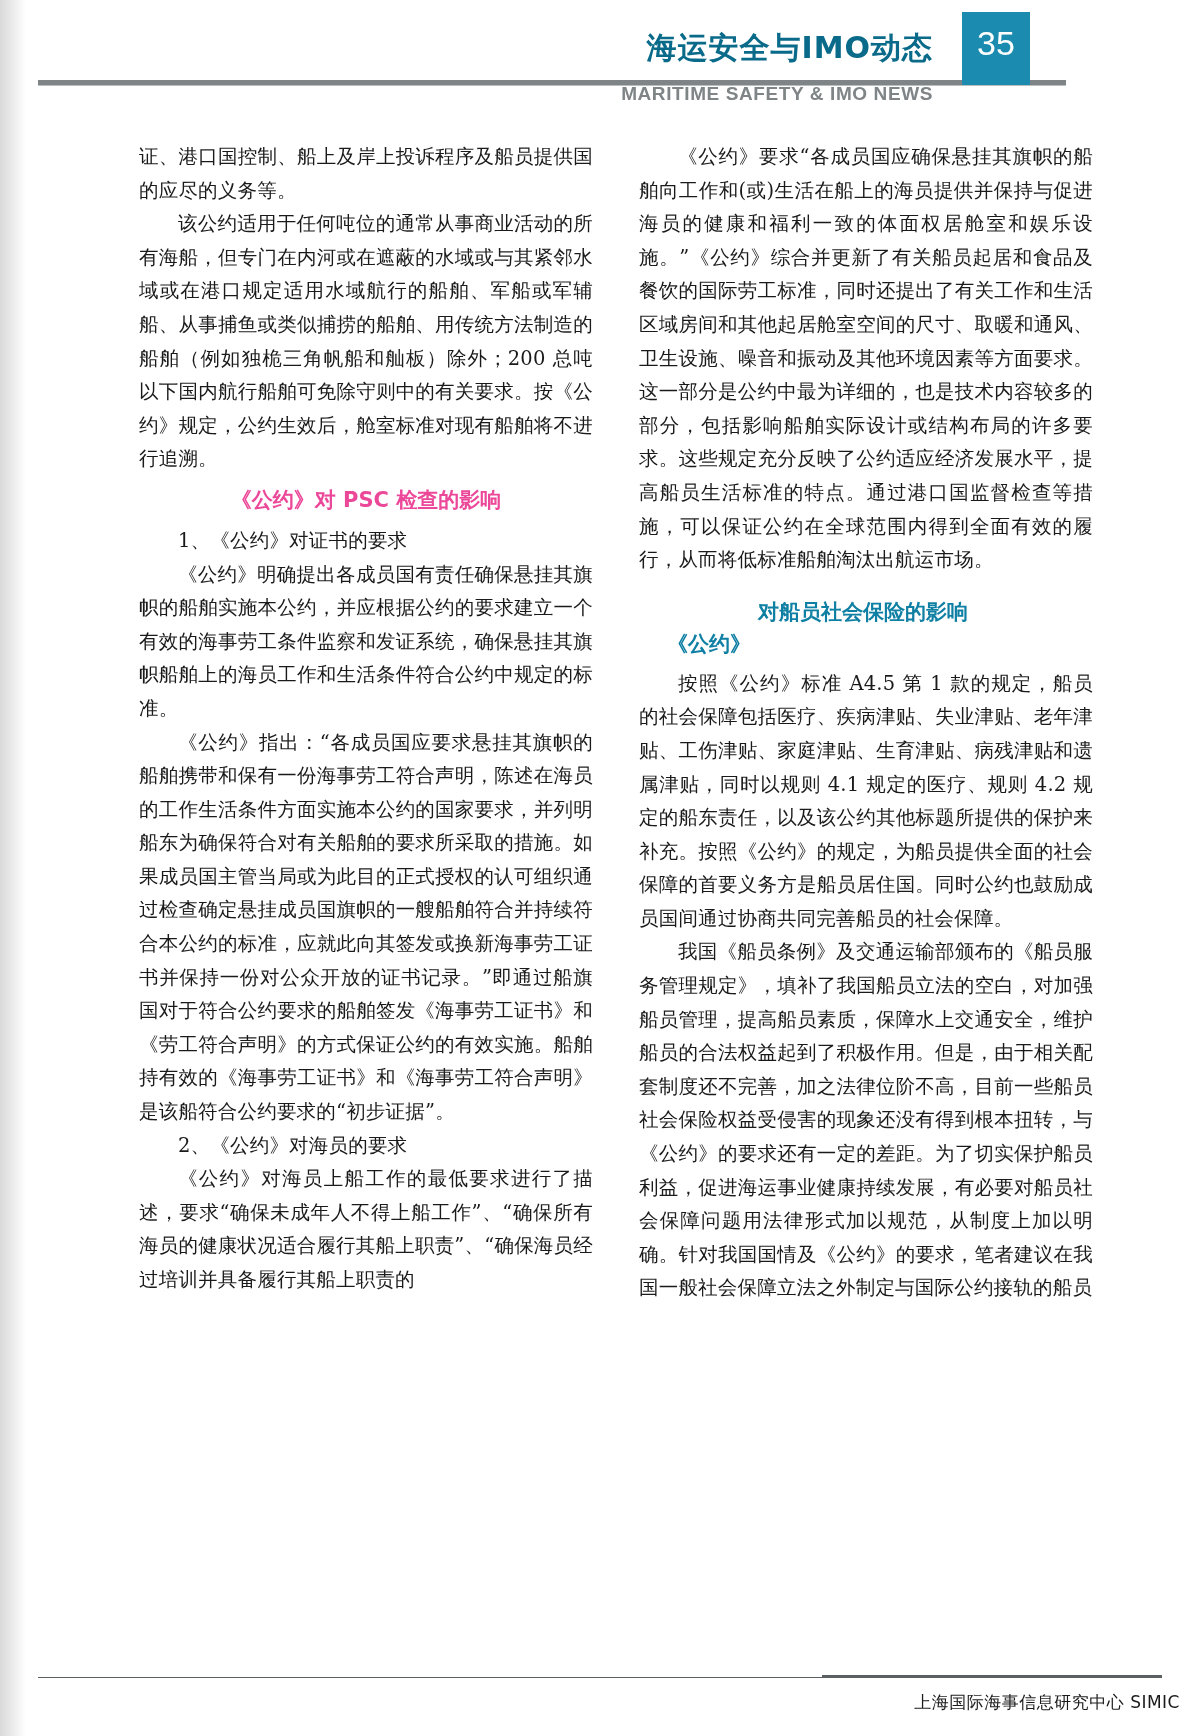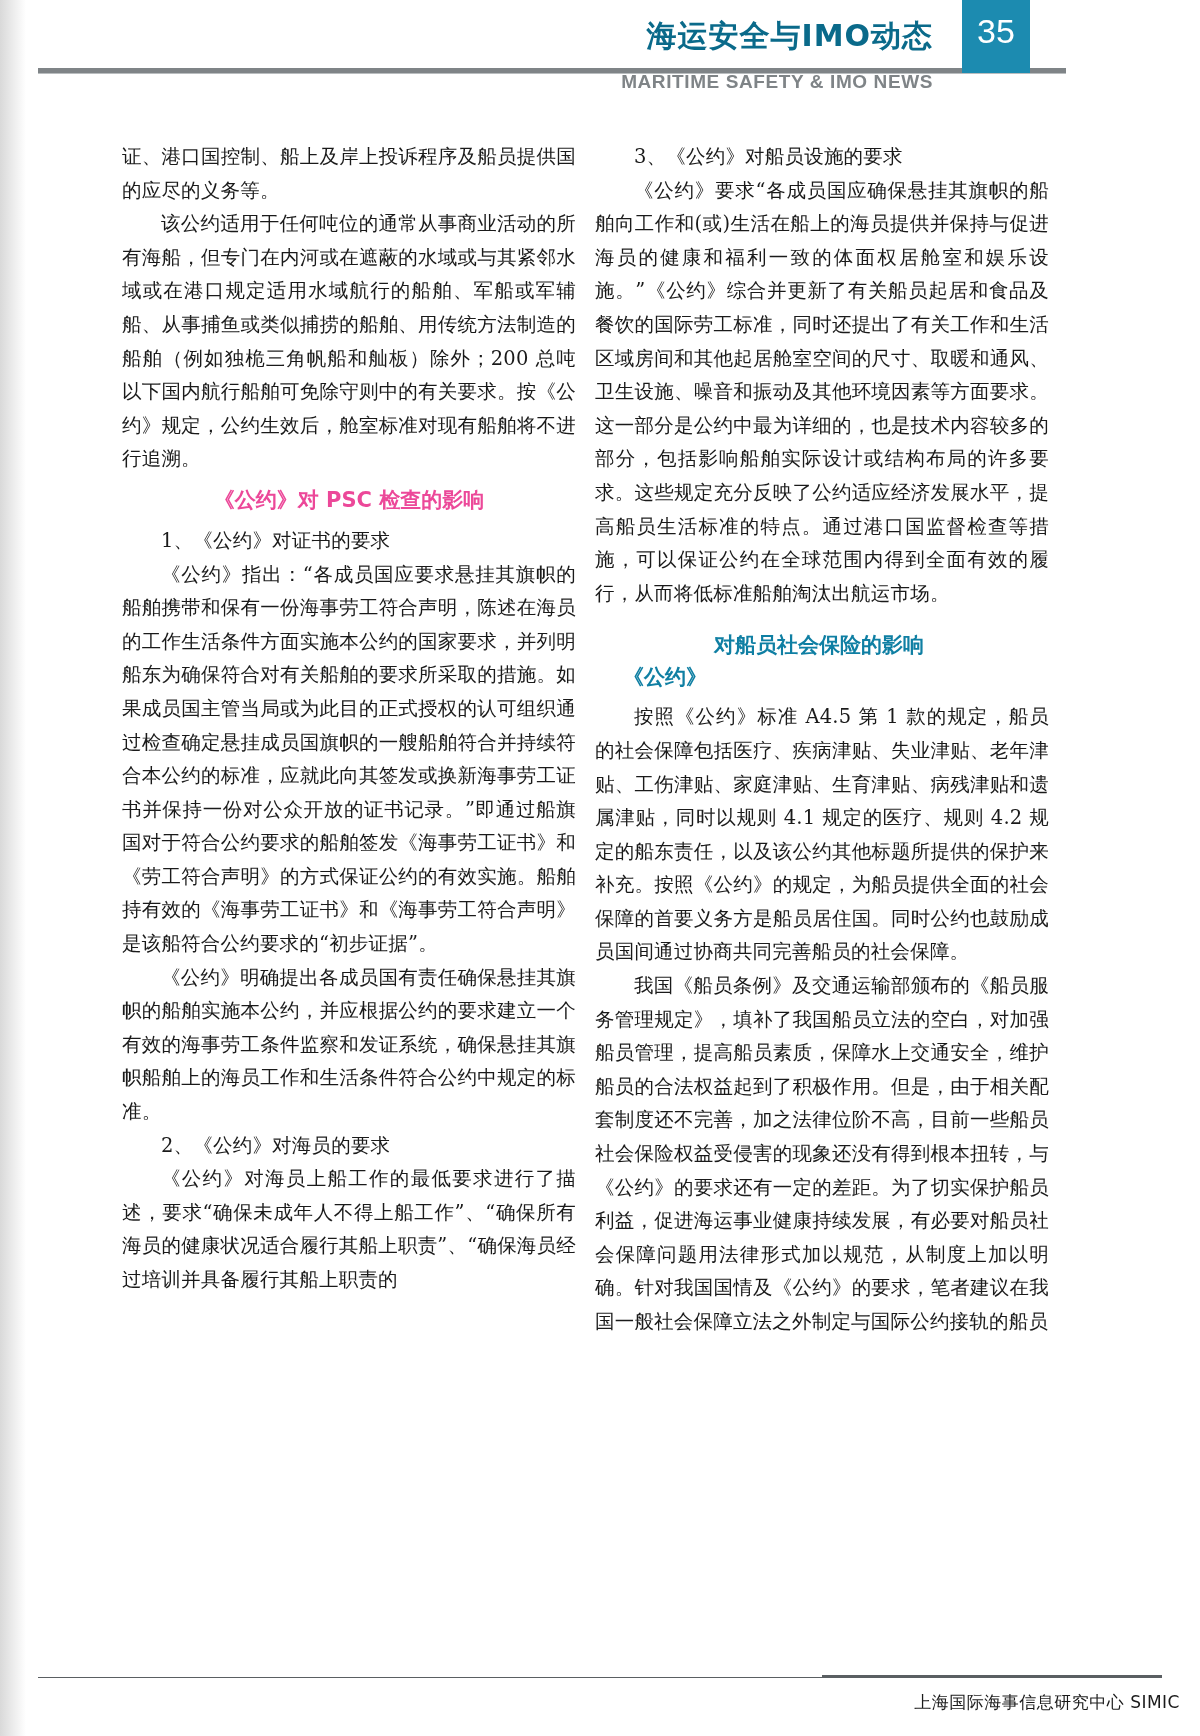--- a/index.html
+++ b/index.html
@@ -12,21 +12,21 @@
     background: #ffffff;
     font-family: "Liberation Serif", serif;
     color: #1a1a1a;
     position: relative;
     overflow: hidden;
   }
 
   
   .page-header {
     position: absolute;
-    top: 0;
+    top: 12px;
     left: 0;
     width: 1068px;
     height: 95px;
   }
   .header-rule {
     position: absolute;
     left: 38px;
     top: 68px;
     width: 1028px;
     height: 5px;
@@ -81,25 +81,25 @@
     color: #ffffff;
     font-family: "Liberation Sans", sans-serif;
     font-size: 34px;
     font-weight: normal;
   }
 
   
   .content {
     position: absolute;
     top: 140px;
-    left: 122px;
+    left: 139px;
     width: 955px;
     height: 1400px;
     display: flex;
-    gap: 19px;
+    gap: 46px;
   }
   .col {
     width: 454px;
   }
   p {
     margin: 0;
     font-size: 19.5px;
     line-height: 33.6px;
     text-align: justify;
     text-justify: inter-ideograph;
@@ -204,28 +204,27 @@
 
 <div class="content">
 
   <div class="col">
     <p class="indent-none">证、港口国控制、船上及岸上投诉程序及船员提供国的应尽的义务等。</p>
     <p class="indent">该公约适用于任何吨位的通常从事商业活动的所有海船，但专门在内河或在遮蔽的水域或与其紧邻水域或在港口规定适用水域航行的船舶、军船或军辅船、从事捕鱼或类似捕捞的船舶、用传统方法制造的船舶（例如独桅三角帆船和舢板）除外；200 总吨以下国内航行船舶可免除守则中的有关要求。按《公约》规定，公约生效后，舱室标准对现有船舶将不进行追溯。</p>
 
     <div class="section-head">《公约》对 PSC 检查的影响</div>
 
     <p class="indent">1、《公约》对证书的要求</p>
+    <p class="indent">《公约》明确提出各成员国有责任确保悬挂其旗帜的船舶实施本公约，并应根据公约的要求建立一个有效的海事劳工条件监察和发证系统，确保悬挂其旗帜船舶上的海员工作和生活条件符合公约中规定的标准。</p>
     <p class="indent">《公约》指出：“各成员国应要求悬挂其旗帜的船舶携带和保有一份海事劳工符合声明，陈述在海员的工作生活条件方面实施本公约的国家要求，并列明船东为确保符合对有关船舶的要求所采取的措施。如果成员国主管当局或为此目的正式授权的认可组织通过检查确定悬挂成员国旗帜的一艘船舶符合并持续符合本公约的标准，应就此向其签发或换新海事劳工证书并保持一份对公众开放的证书记录。”即通过船旗国对于符合公约要求的船舶签发《海事劳工证书》和《劳工符合声明》的方式保证公约的有效实施。船舶持有效的《海事劳工证书》和《海事劳工符合声明》是该船符合公约要求的“初步证据”。</p>
-    <p class="indent">《公约》明确提出各成员国有责任确保悬挂其旗帜的船舶实施本公约，并应根据公约的要求建立一个有效的海事劳工条件监察和发证系统，确保悬挂其旗帜船舶上的海员工作和生活条件符合公约中规定的标准。</p>
     <p class="indent">2、《公约》对海员的要求</p>
     <p class="indent">《公约》对海员上船工作的最低要求进行了描述，要求“确保未成年人不得上船工作”、“确保所有海员的健康状况适合履行其船上职责”、“确保海员经过培训并具备履行其船上职责的</p>
   </div>
 
   <div class="col">
-    <p class="indent">3、《公约》对船员设施的要求</p>
     <p class="indent">《公约》要求“各成员国应确保悬挂其旗帜的船舶向工作和(或)生活在船上的海员提供并保持与促进海员的健康和福利一致的体面权居舱室和娱乐设施。”《公约》综合并更新了有关船员起居和食品及餐饮的国际劳工标准，同时还提出了有关工作和生活区域房间和其他起居舱室空间的尺寸、取暖和通风、卫生设施、噪音和振动及其他环境因素等方面要求。这一部分是公约中最为详细的，也是技术内容较多的部分，包括影响船舶实际设计或结构布局的许多要求。这些规定充分反映了公约适应经济发展水平，提高船员生活标准的特点。通过港口国监督检查等措施，可以保证公约在全球范围内得到全面有效的履行，从而将低标准船舶淘汰出航运市场。</p>
 
     <div class="section-head-2line">
       <span class="l1">对船员社会保险的影响</span>
       <span class="l2">《公约》</span>
     </div>
 
     <p class="indent">按照《公约》标准 A4.5 第 1 款的规定，船员的社会保障包括医疗、疾病津贴、失业津贴、老年津贴、工伤津贴、家庭津贴、生育津贴、病残津贴和遗属津贴，同时以规则 4.1 规定的医疗、规则 4.2 规定的船东责任，以及该公约其他标题所提供的保护来补充。按照《公约》的规定，为船员提供全面的社会保障的首要义务方是船员居住国。同时公约也鼓励成员国间通过协商共同完善船员的社会保障。</p>
     <p class="indent">我国《船员条例》及交通运输部颁布的《船员服务管理规定》，填补了我国船员立法的空白，对加强船员管理，提高船员素质，保障水上交通安全，维护船员的合法权益起到了积极作用。但是，由于相关配套制度还不完善，加之法律位阶不高，目前一些船员社会保险权益受侵害的现象还没有得到根本扭转，与《公约》的要求还有一定的差距。为了切实保护船员利益，促进海运事业健康持续发展，有必要对船员社会保障问题用法律形式加以规范，从制度上加以明确。针对我国国情及《公约》的要求，笔者建议在我国一般社会保障立法之外制定与国际公约接轨的船员</p>
   </div>

